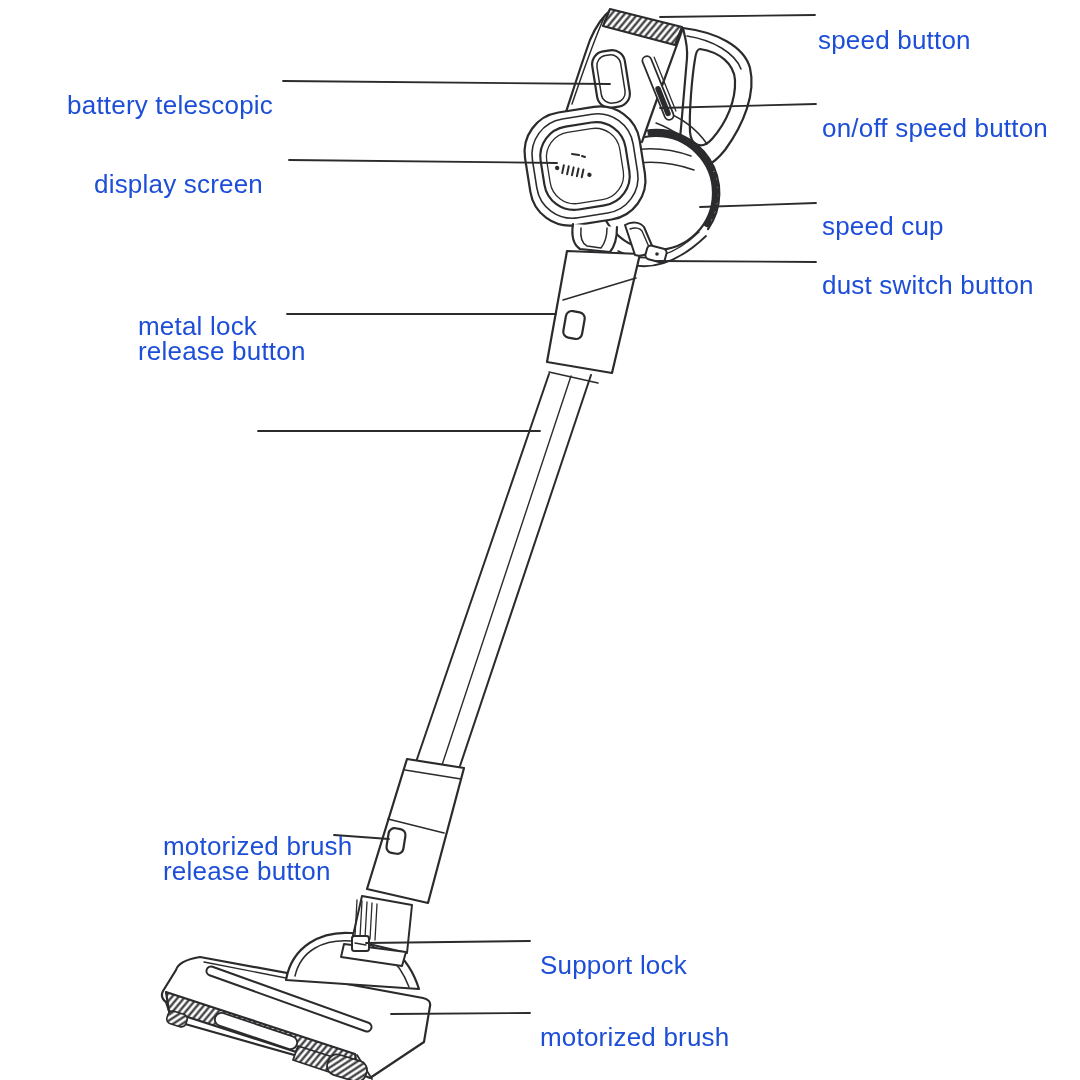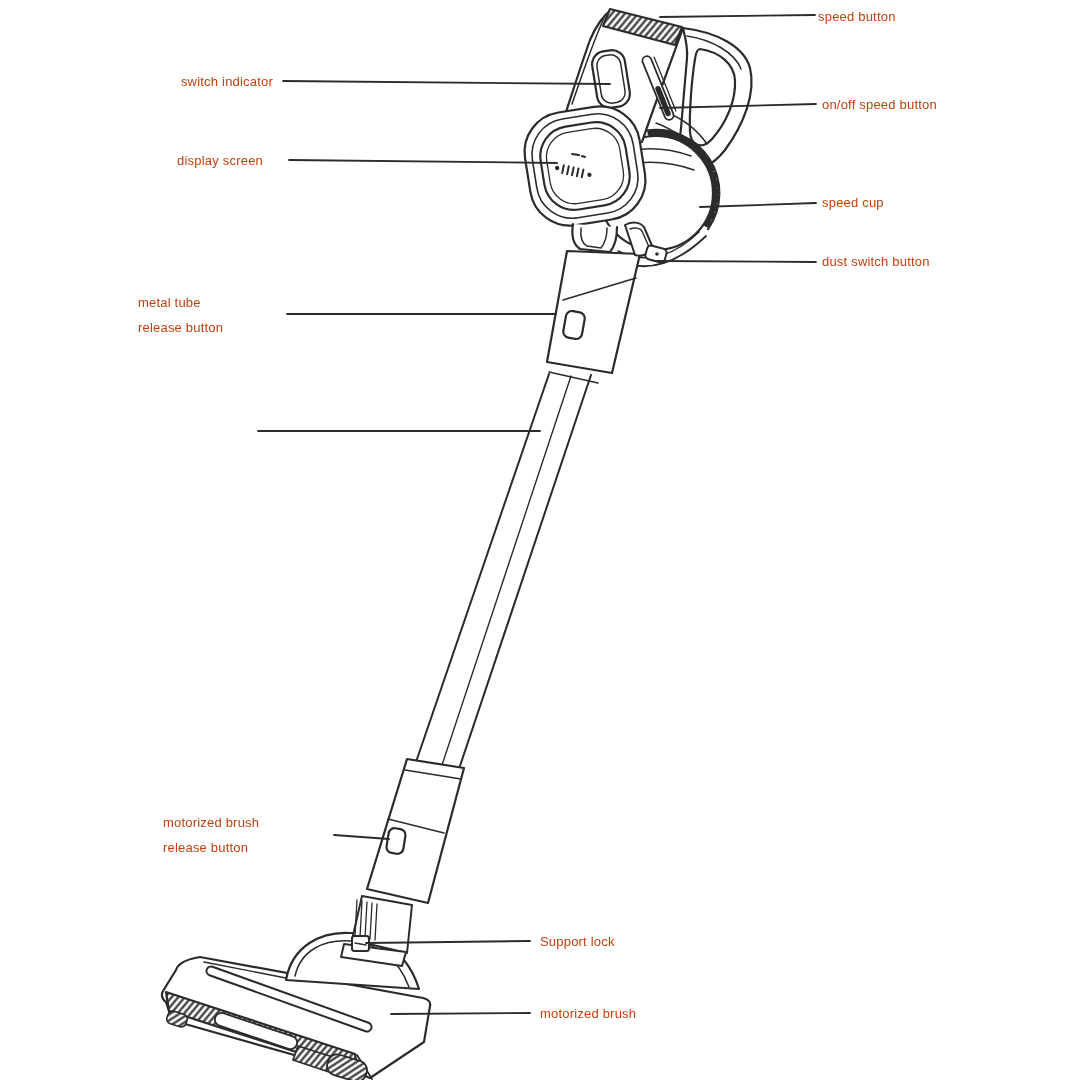--- a/index.html
+++ b/index.html
@@ -3,23 +3,24 @@
 <meta charset="utf-8">
 <style>
   html,body{margin:0;padding:0;background:#ffffff;}
   .stage{
     position:relative;width:1080px;height:1080px;background:#ffffff;overflow:hidden;
     font-family:"Liberation Sans", sans-serif;
   }
   .art{position:absolute;left:0;top:0;}
   .label{
     position:absolute;
-    font-size:13px;line-height:25px;letter-spacing:.2px;
-    color:#c2410c;white-space:nowrap;
+    font-size:26px;line-height:25px;letter-spacing:.2px;
+    color:#1d4ed8;white-space:nowrap;
     transform:translateY(-50%);
+    margin-top:24px;
   }
   .label.two-line span{display:block;}
   .lbl-battery{right:807px;top:81px;}
   .lbl-display{right:817px;top:160px;text-align:right;}
   .lbl-metaltube{left:138px;top:315px;}
   .lbl-telescopic{left:40px;top:432px;}
   .lbl-brushrelease{left:163px;top:835px;}
   .lbl-supportlock{left:540px;top:941px;}
   .lbl-motorbrush{left:540px;top:1013px;}
   .lbl-speed{left:818px;top:16px;}
@@ -192,32 +193,32 @@
       <line x1="287" y1="314" x2="556" y2="314"></line>
       <line x1="258" y1="431" x2="540" y2="431"></line>
       <line x1="334" y1="835" x2="389" y2="839"></line>
       <line x1="530" y1="941" x2="366" y2="943"></line>
       <line x1="530" y1="1013" x2="391" y2="1014"></line>
     </g>
   </svg>
 
   <div class="label lbl-speed">speed button</div>
 
-  <div class="label lbl-battery">switch indicator</div>
+  <div class="label lbl-battery">battery telescopic</div>
 
   <div class="label lbl-onoff">on/off speed button</div>
 
   <div class="label lbl-display">display screen</div>
 
   <div class="label lbl-dustcup">speed cup</div>
 
   <div class="label lbl-dustrelease">dust switch button</div>
 
   <div class="label two-line lbl-metaltube">
-    <span>metal tube</span>
+    <span>metal lock</span>
     <span>release button</span>
   </div>
 
 
   <div class="label two-line lbl-brushrelease">
     <span>motorized brush</span>
     <span>release button</span>
   </div>
 
   <div class="label lbl-supportlock">Support lock</div>

